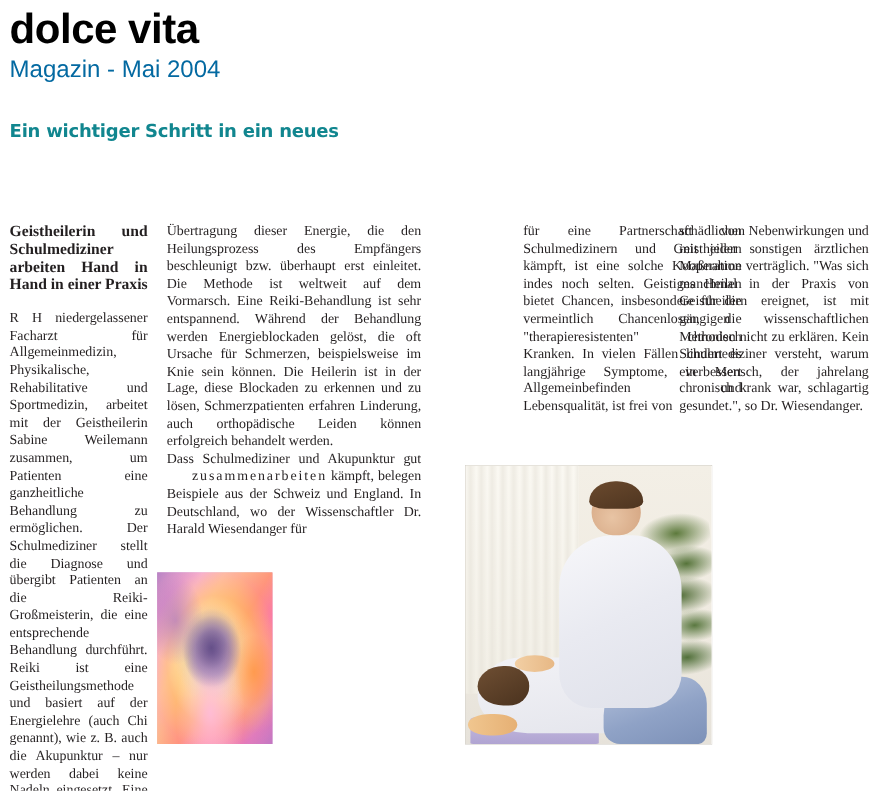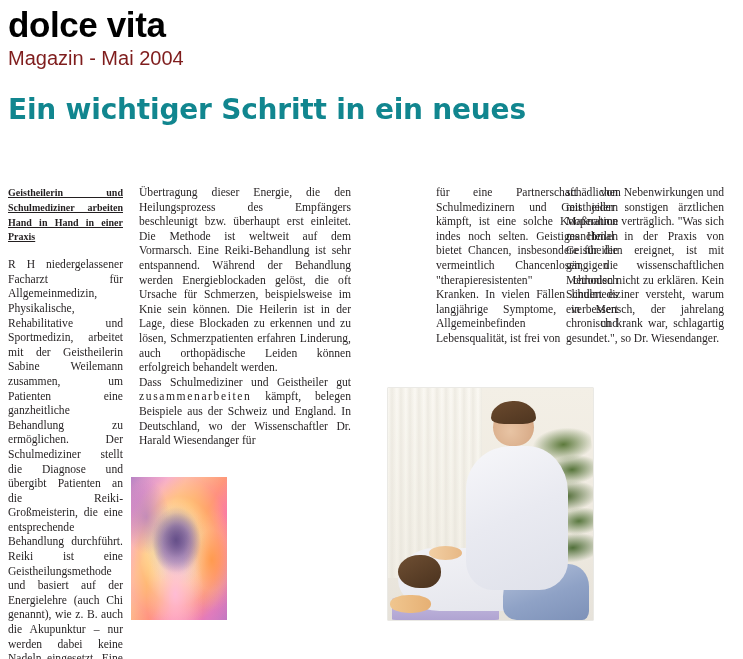--- a/index.html
+++ b/index.html
@@ -39,34 +39,34 @@
     letter-spacing: -0.4px;
     color: #000000;
     margin: 0;
     white-space: nowrap;
   }
   .masthead-sub {
     font-family: "Liberation Sans", "DejaVu Sans", sans-serif;
     font-weight: normal;
     font-size: 20px;
     line-height: 24px;
-    color: #7f1d1d;
+    color: #0369a1;
     margin: 2px 0 0 0;
     white-space: nowrap;
   }
 
   
   .headline {
     position: absolute;
     left: 8px;
     top: 96px;
     width: 430px;
     font-family: "DejaVu Sans", "Liberation Sans", sans-serif;
     font-weight: bold;
-    font-size: 28px;
+    font-size: 15px;
     line-height: 27px;
     color: #11868f;
     letter-spacing: -0.2px;
   }
   .headline-line { display: block; white-space: nowrap; }
 
   
   .columns {
     position: absolute;
     left: 8px;
@@ -86,28 +86,28 @@
   .col p { margin: 0; }
   .col p + p { margin-top: 0px; }
 
   .col-1 { left: 0px;   width: 115px; }
   .col-2 { left: 131px; width: 212px; font-family: Liberation Serif, serif; }
   .col-3 { left: 380px; width: 182px; margin-left: 48px; }
   .col-4 { left: 558px; width: 158px; }
 
   .lead {
     font-weight: bold;
-    font-size: 10px;
+    font-size: 13px;
     line-height: 14.8px;
     margin-bottom: 13px !important;
     text-align: justify;
-    text-decoration: underline;
   }
   .spaced {
     letter-spacing: 1.6px;
+    margin-left: 21px;
   }
 
   
   .photo {
     position: absolute;
     background: #cfcfcf;
     overflow: hidden;
   }
 
   
@@ -258,21 +258,21 @@
   <div class="columns">
 
     <div class="col col-1">
       <p class="lead">Geistheilerin und Schulmediziner arbeiten Hand in Hand in einer Praxis</p>
       <p>R H niedergelassener Facharzt für Allgemeinmedizin, Physikalische, Rehabilitative und Sportmedizin, arbeitet mit der Geistheilerin Sabine Weilemann zusammen, um Patienten eine ganzheitliche Behandlung zu ermöglichen. Der Schulmediziner stellt die Diagnose und übergibt Patienten an die Reiki-Großmeisterin, die eine entsprechende Behandlung durchführt. Reiki ist eine Geistheilungsmethode und basiert auf der Energielehre (auch Chi genannt), wie z. B. auch die Akupunktur – nur werden dabei keine Nadeln eingesetzt. Eine Behandlung erfolgt durch</p>
     </div>
 
     <div class="col col-2">
       <p>Übertragung dieser Energie, die den Heilungsprozess des Empfängers beschleunigt bzw. überhaupt erst einleitet. Die Methode ist weltweit auf dem Vormarsch. Eine Reiki-Behandlung ist sehr entspannend. Während der Behandlung werden Energieblockaden gelöst, die oft Ursache für Schmerzen, beispielsweise im Knie sein können. Die Heilerin ist in der Lage, diese Blockaden zu erkennen und zu lösen, Schmerzpatienten erfahren Linderung, auch orthopädische Leiden können erfolgreich behandelt werden.</p>
       <p>
-        <span>Dass Schulmediziner und Geistheiler gut </span><span class="spaced">zusammenarbeiten</span><span> kämpft, belegen Beispiele aus der Schweiz und England. In Deutschland, wo der Wissenschaftler Dr. Harald Wiesendanger für</span>
+        <span>Dass Schulmediziner und Akupunktur gut </span><span class="spaced">zusammenarbeiten</span><span> kämpft, belegen Beispiele aus der Schweiz und England. In Deutschland, wo der Wissenschaftler Dr. Harald Wiesendanger für</span>
       </p>
     </div>
 
     <div class="col col-3">
       <p>für eine Partnerschaft von Schulmedizinern und Geistheilern kämpft, ist eine solche Kooperation indes noch selten. Geistiges Heilen bietet Chancen, insbesondere für die vermeintlich Chancenlosen, die "therapieresistenten" chronisch Kranken. In vielen Fällen lindert es langjährige Symptome, verbessert Allgemeinbefinden und Lebensqualität, ist frei von</p>
     </div>
 
     <div class="col col-4">
       <p>schädlichen Nebenwirkungen und mit jeder sonstigen ärztlichen Maßnahme verträglich. "Was sich manchmal in der Praxis von Geistheilern ereignet, ist mit gängigen wissenschaftlichen Methoden nicht zu erklären. Kein Schulmediziner versteht, warum ein Mensch, der jahrelang chronisch krank war, schlagartig gesundet.", so Dr. Wiesendanger.</p>
     </div>

